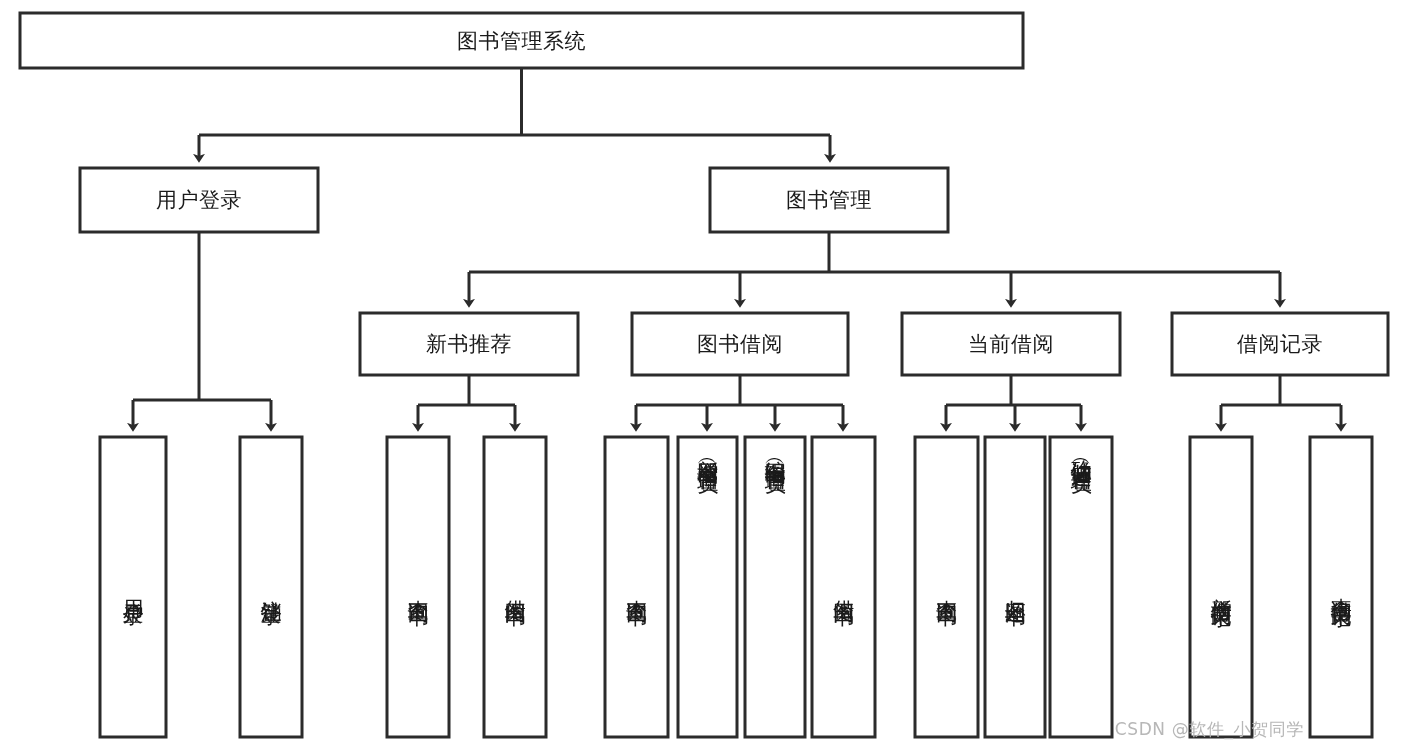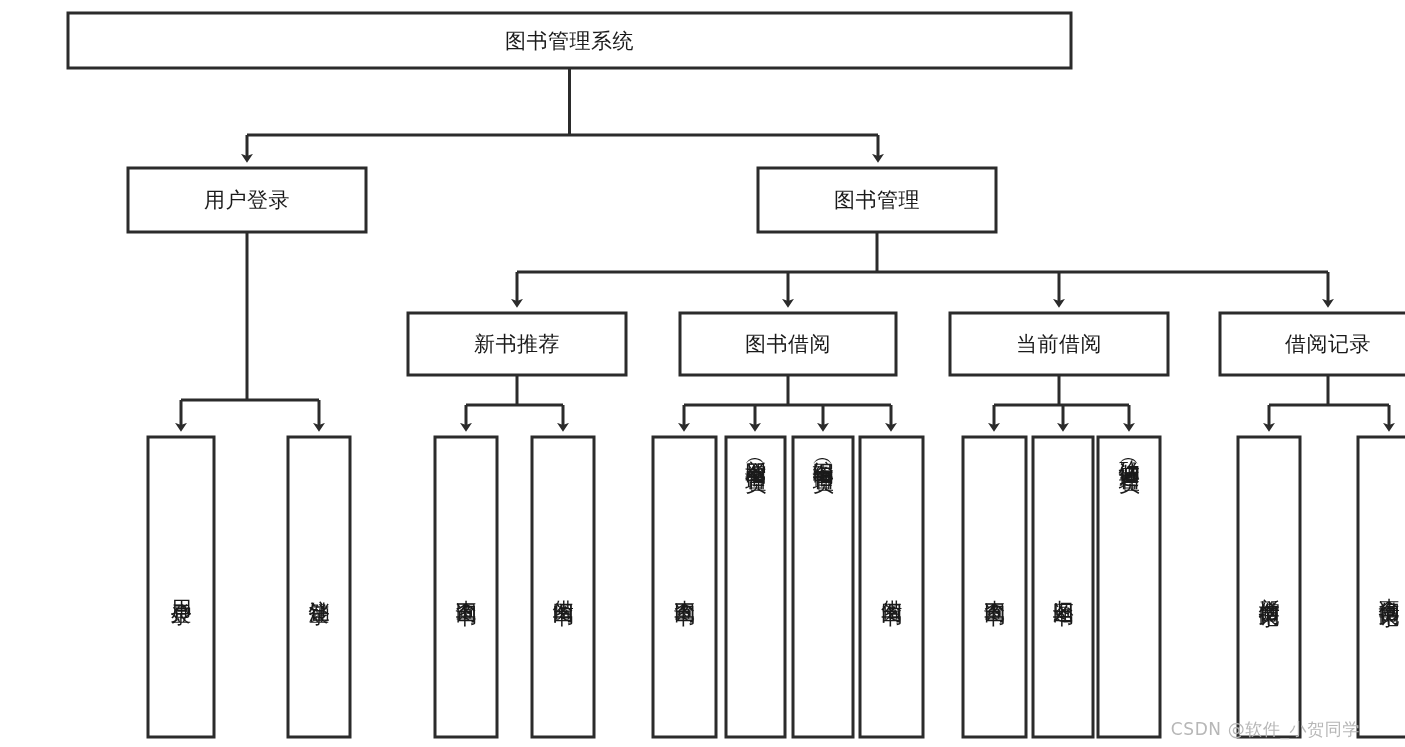--- a/index.html
+++ b/index.html
@@ -13,21 +13,20 @@
     height: 747px;
     overflow: hidden;
     font-family: "DejaVu Sans", "Liberation Sans", sans-serif;
     color: #1a1a1a;
   }
   #diagram-root {
     position: relative;
     width: 1324px;
     height: 747px;
     background: #ffffff;
-    margin-left: 48px;
   }
   svg.flowchart {
     display: block;
     width: 1405px;
     height: 747px;
   }
   .node-rect {
     fill: #ffffff;
     stroke: #2b2b2b;
     stroke-width: 3;
@@ -62,21 +61,21 @@
     text-orientation: upright;
     font-family: "DejaVu Sans", "Liberation Sans", sans-serif;
     font-size: 21px;
     line-height: 1.06;
     color: #1a1a1a;
     letter-spacing: 2px;
     white-space: nowrap;
   }
   .watermark {
     position: absolute;
-    right: 12px;
+    right: 20px;
     bottom: 6px;
     font-family: "DejaVu Sans", "Liberation Sans", sans-serif;
     font-size: 17px;
     color: #b7b7b7;
     letter-spacing: 0.6px;
     user-select: none;
   }
 </style>
 </head>
 <body>

